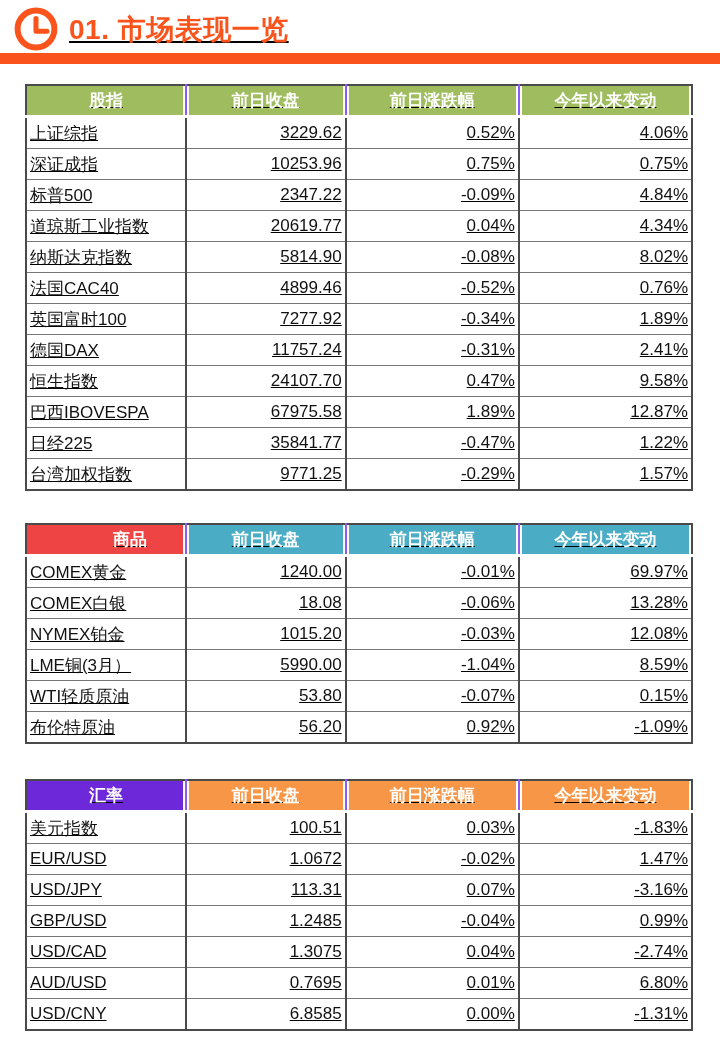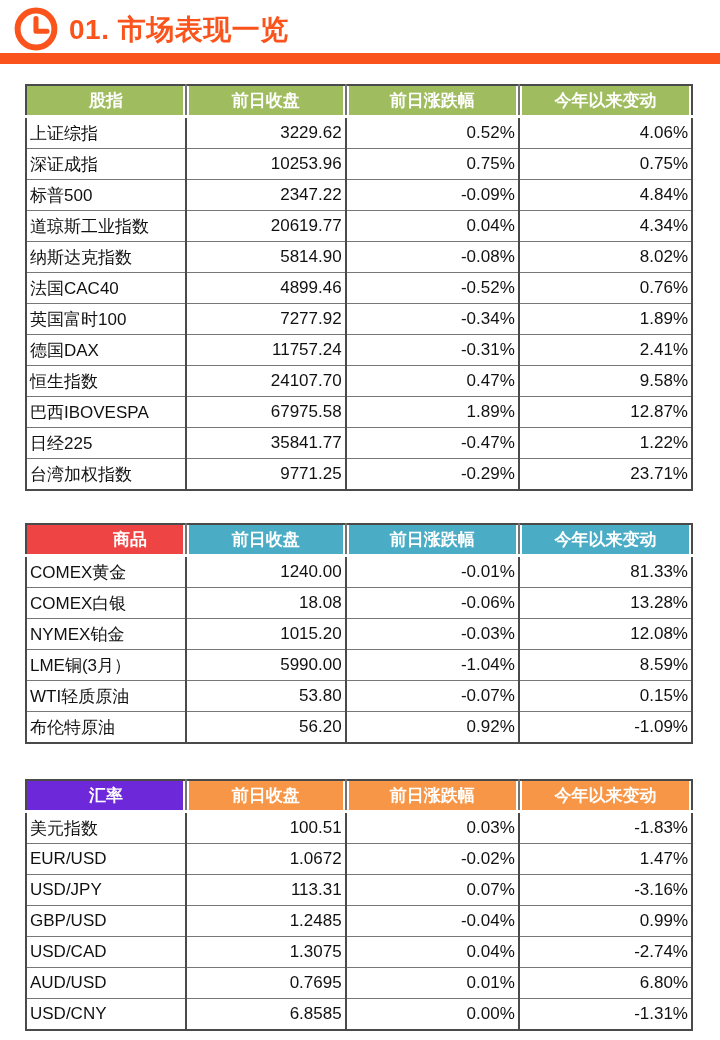--- a/index.html
+++ b/index.html
@@ -9,20 +9,21 @@
     width: 720px;
     height: 1040px;
     font-family: "Liberation Sans", "DejaVu Sans", sans-serif;
     overflow: hidden;
   }
   .page {
     position: relative;
     width: 720px;
     height: 746px;
     background: #ffffff;
+    text-decoration: underline;
   }
   .report-header {
     display: flex;
     align-items: center;
     height: 53px;
     padding-left: 13px;
     box-sizing: border-box;
   }
   .clock {
     width: 46px;
@@ -56,21 +57,21 @@
   table.mkt col.c2 { width: 24%; }
   table.mkt col.c3 { width: 26%; }
   table.mkt col.c4 { width: 26%; }
   table.mkt th {
     height: 29px;
     font-size: 17px;
     font-weight: 700;
     color: #ffffff;
     text-align: center;
     vertical-align: middle;
-    border-left: 2px solid #737373;
+    border-left: 2px solid #8b5cf6;
     border-bottom: 3px solid #ffffff;
     box-shadow: inset 2px 0 0 #ffffff, inset -2px 0 0 #ffffff;
     padding: 0;
   }
   table.mkt th:first-child {
     border-left: none;
     box-shadow: inset -2px 0 0 #ffffff;
     text-align: center;
   }
   table.mkt td {
@@ -188,21 +189,21 @@
         <tr>
           <td class="label">日经225</td>
           <td class="num">35841.77</td>
           <td class="num">-0.47%</td>
           <td class="num">1.22%</td>
         </tr>
         <tr>
           <td class="label">台湾加权指数</td>
           <td class="num">9771.25</td>
           <td class="num">-0.29%</td>
-          <td class="num">23.71%</td>
+          <td class="num">1.57%</td>
         </tr>
       </tbody>
   </table>
 
   <table class="mkt" id="table-commodities">
     <colgroup>
         <col class="c1">
         <col class="c2">
         <col class="c3">
         <col class="c4">
@@ -213,21 +214,21 @@
           <th style="background: rgb(75, 172, 198);">前日收盘</th>
           <th style="background: rgb(75, 172, 198);">前日涨跌幅</th>
           <th style="background: rgb(75, 172, 198);">今年以来变动</th>
         </tr>
       </thead>
     <tbody>
         <tr>
           <td class="label">COMEX黄金</td>
           <td class="num">1240.00</td>
           <td class="num">-0.01%</td>
-          <td class="num">81.33%</td>
+          <td class="num">69.97%</td>
         </tr>
         <tr>
           <td class="label">COMEX白银</td>
           <td class="num">18.08</td>
           <td class="num">-0.06%</td>
           <td class="num">13.28%</td>
         </tr>
         <tr>
           <td class="label">NYMEX铂金</td>
           <td class="num">1015.20</td>

